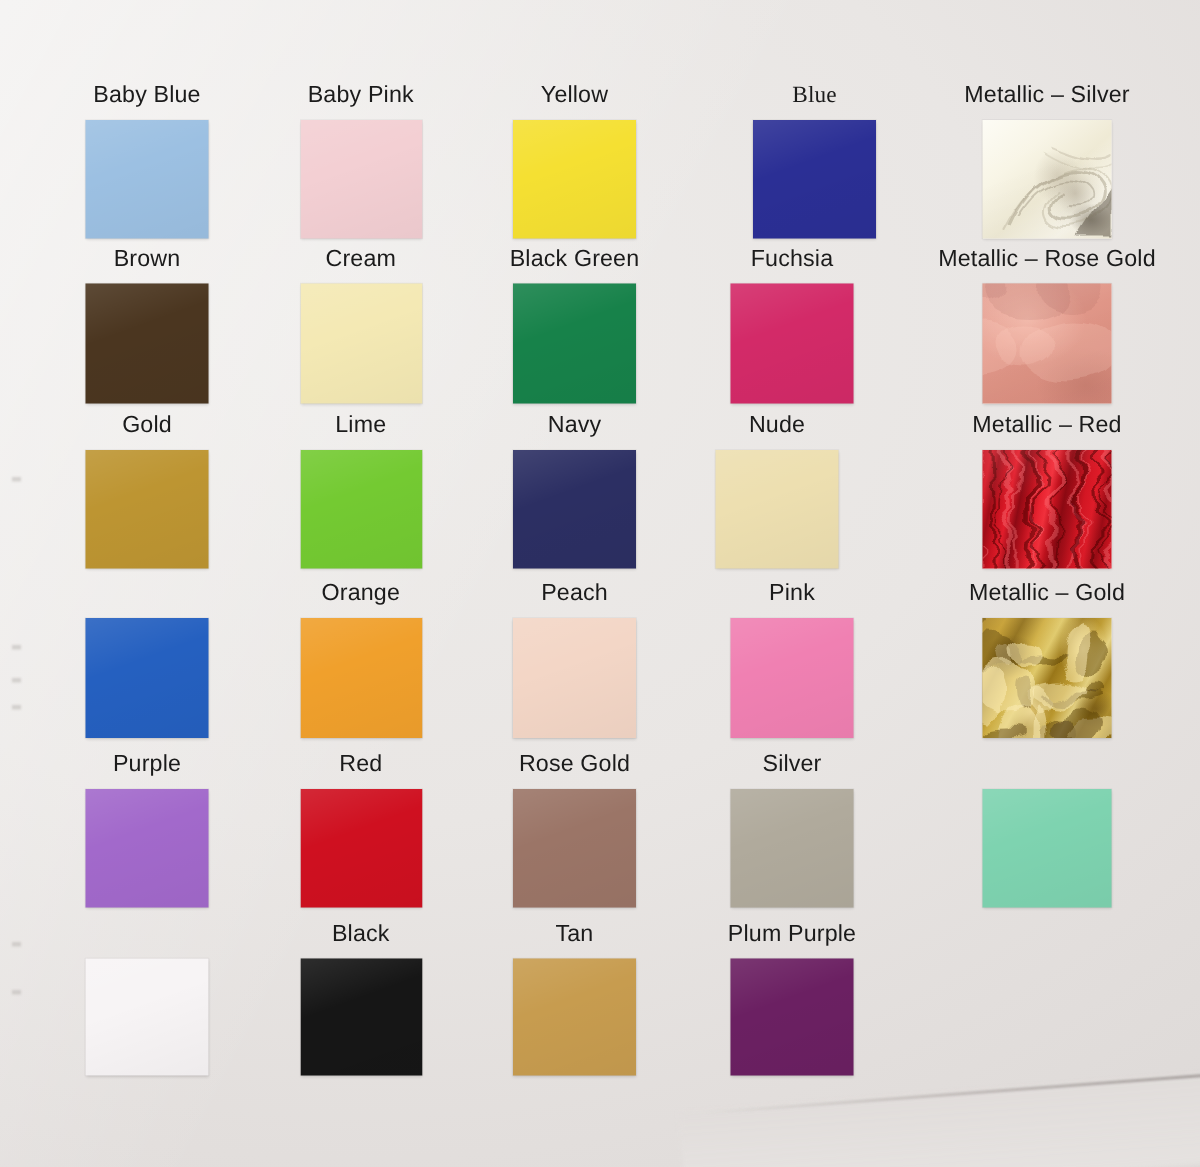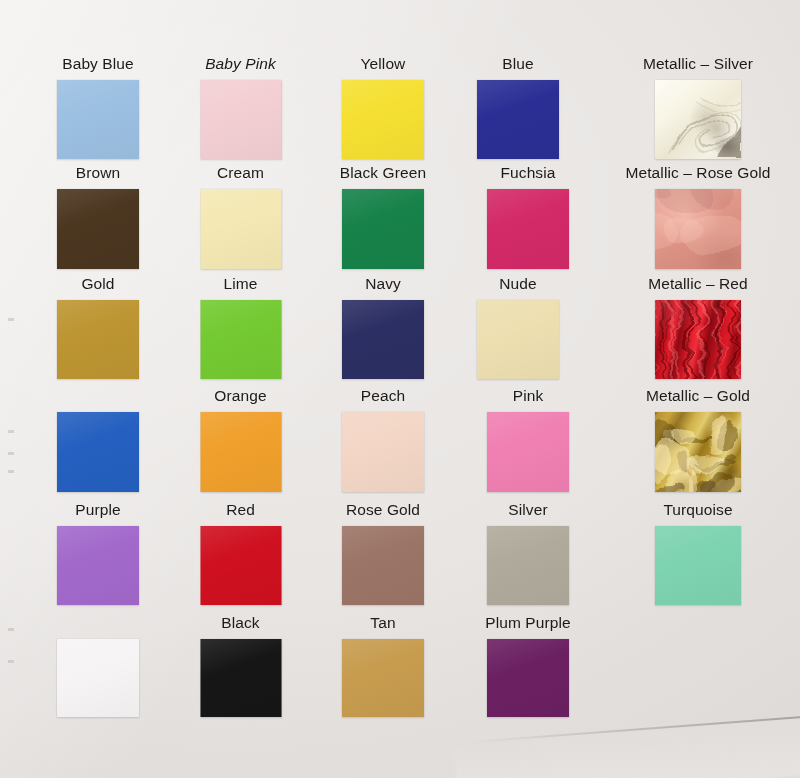--- a/index.html
+++ b/index.html
@@ -144,29 +144,29 @@
   <div class="edge-mark" style="left:8px;  top:452px;"></div>
   <div class="edge-mark" style="left:8px;  top:470px;"></div>
   <div class="edge-mark" style="left:8px;  top:628px;"></div>
   <div class="edge-mark" style="left:8px;  top:660px;"></div>
 
   <div id="grid">
       <div class="cell" style="left: 17px; top: 55px; width: 162px; height: 105px;">
         <div class="swatch-label">Baby Blue</div>
         <div class="swatch" style="width: 82px; height: 79px; top: 25px; background: rgb(156, 192, 226);"></div>
       </div>
-      <div class="cell" style="left: 160px; top: 55px; width: 161px; height: 105px; font-style: italic;">
+      <div class="cell" style="left: 160px; top: 55px; width: 161px; height: 105px;">
         <div class="swatch-label">Baby Pink</div>
         <div class="swatch" style="width: 81px; height: 79px; top: 25px; background: rgb(243, 207, 211);"></div>
       </div>
       <div class="cell" style="left: 302px; top: 55px; width: 162px; height: 105px;">
         <div class="swatch-label">Yellow</div>
         <div class="swatch" style="width: 82px; height: 79px; top: 25px; background: rgb(245, 224, 50);"></div>
       </div>
-      <div class="cell" style="left: 437px; top: 55px; width: 162px; height: 105px;">
+      <div class="cell" style="left: 462px; top: 55px; width: 162px; height: 105px; font-family: Liberation Serif, serif;">
         <div class="swatch-label">Blue</div>
         <div class="swatch" style="width: 82px; height: 79px; top: 25px; background: rgb(43, 47, 149);"></div>
       </div>
       <div class="cell" style="left: 615px; top: 55px; width: 166px; height: 105px;">
         <div class="swatch-label">Metallic – Silver</div>
         <div class="swatch m-silver" style="width: 86px; height: 79px; top: 25px;">
           <div style="position: absolute; inset: 0px; overflow: hidden;">
             <svg width="86" height="79" viewBox="0 0 86 79" style="position: absolute; inset: 0px; pointer-events: none;">
               <g filter="url(#silk-warp)">
                 <path d="M 20 70 C 34 40, 56 28, 72 38 C 86 47, 78 64, 62 66 C 48 68, 44 56, 54 50" fill="none" stroke="rgba(150,140,118,0.40)" stroke-width="2" stroke-linecap="round"></path>
@@ -312,21 +312,20 @@
       </div>
       <div class="cell" style="left: 302px; top: 501px; width: 162px; height: 105px;">
         <div class="swatch-label">Rose Gold</div>
         <div class="swatch" style="width: 82px; height: 79px; top: 25px; background: rgb(155, 117, 103);"></div>
       </div>
       <div class="cell" style="left: 447px; top: 501px; width: 162px; height: 105px;">
         <div class="swatch-label">Silver</div>
         <div class="swatch" style="width: 82px; height: 79px; top: 25px; background: rgb(176, 170, 156);"></div>
       </div>
       <div class="cell" style="left: 615px; top: 501px; width: 166px; height: 105px;">
-        <div class="swatch-label">Turquoise</div>
         <div class="swatch" style="width: 86px; height: 79px; top: 25px; background: rgb(126, 211, 176);"></div>
       </div>
       <div class="cell" style="left: 17px; top: 614px; width: 162px; height: 104px;">
         <div class="swatch" style="width: 82px; height: 78px; top: 25px; background: rgb(247, 244, 245);"></div>
       </div>
       <div class="cell" style="left: 160px; top: 614px; width: 161px; height: 104px;">
         <div class="swatch-label">Black</div>
         <div class="swatch" style="width: 81px; height: 78px; top: 25px; background: rgb(22, 22, 22);"></div>
       </div>
       <div class="cell" style="left: 302px; top: 614px; width: 162px; height: 104px;">

